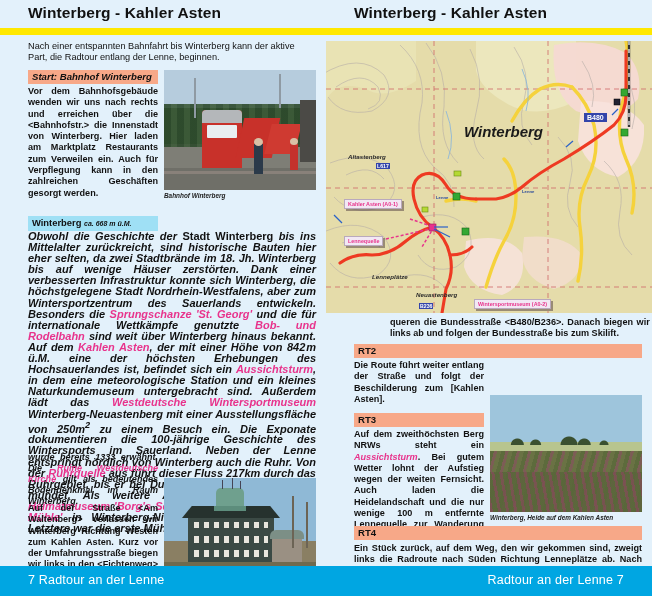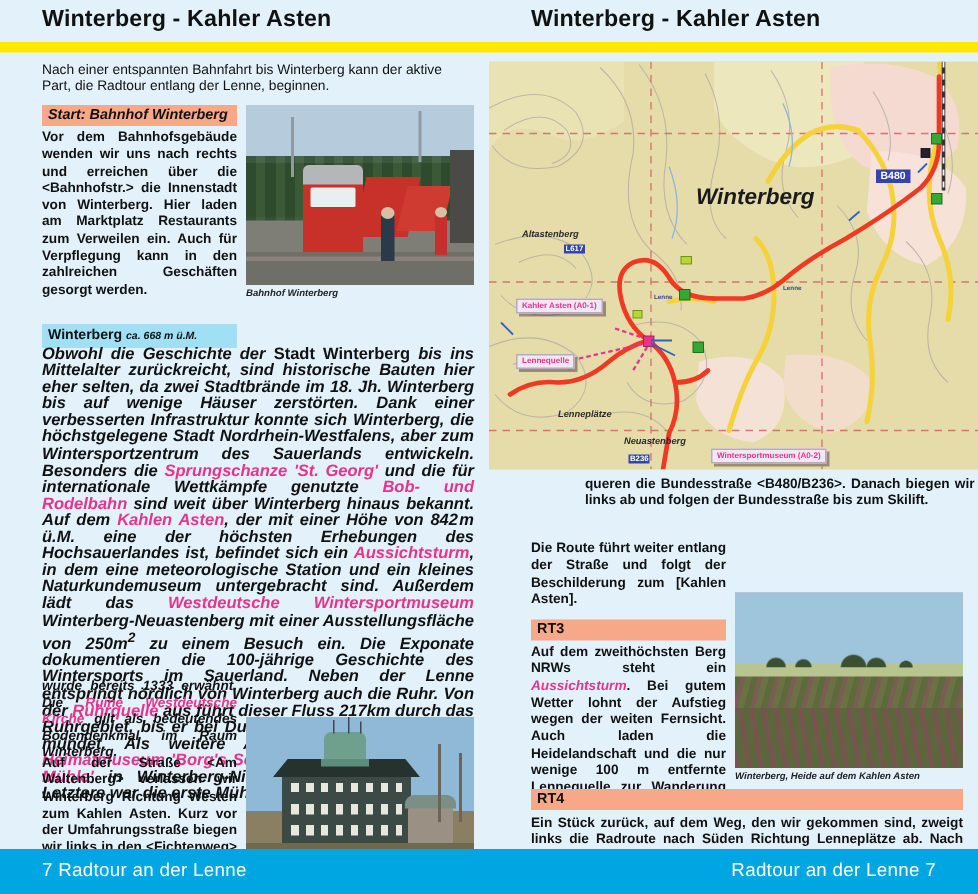--- a/index.html
+++ b/index.html
@@ -326,20 +326,23 @@
         <div class="mapnum" style="left:50px;top:122px;">L617</div>
         <div class="mapnum" style="left:93px;top:262px;">B236</div>
         <div class="mapsm" style="left:110px;top:154px;">Lenne</div>
         <div class="mapsm" style="left:196px;top:148px;">Lenne</div>
       </div>
 
       <div class="maptxt" style="top:282px;margin-left:36px;">
         queren die Bundesstraße <b>&lt;B480/B236&gt;</b>. Danach biegen wir direkt links ab und folgen der Bundesstraße bis zum <b>Skilift</b>.
       </div>
 
+      <div class="rtwrap" style="top:309px;">
+        <div class="tagbar">RT2</div>
+      </div>
       <div class="rtwrap rtcolnarrow" style="top:325px;">
         <p style="margin:0;font-size:9.1px;line-height:11.3px;text-align:justify;font-weight:600;color:#111;">Die Route führt weiter entlang der Straße und folgt der Beschilderung zum <b>[Kahlen Asten]</b>.</p>
       </div>
 
       <div class="rtwrap rtcolnarrow" style="top:378px;">
         <div class="tagbar">RT3</div>
       </div>
       <div class="rtwrap rtcolnarrow" style="top:394px;">
         <p style="margin:0;font-size:9.1px;line-height:11.3px;text-align:justify;font-weight:600;color:#111;">Auf dem zweithöchsten Berg NRWs steht ein <span class="pink" style="font-style:italic;">Aussichtsturm</span>. Bei gutem Wetter lohnt der Aufstieg wegen der weiten Fernsicht. Auch laden die Heidelandschaft und die nur wenige 100 m entfernte Lennequelle zur Wanderung ein.</p>
       </div>

